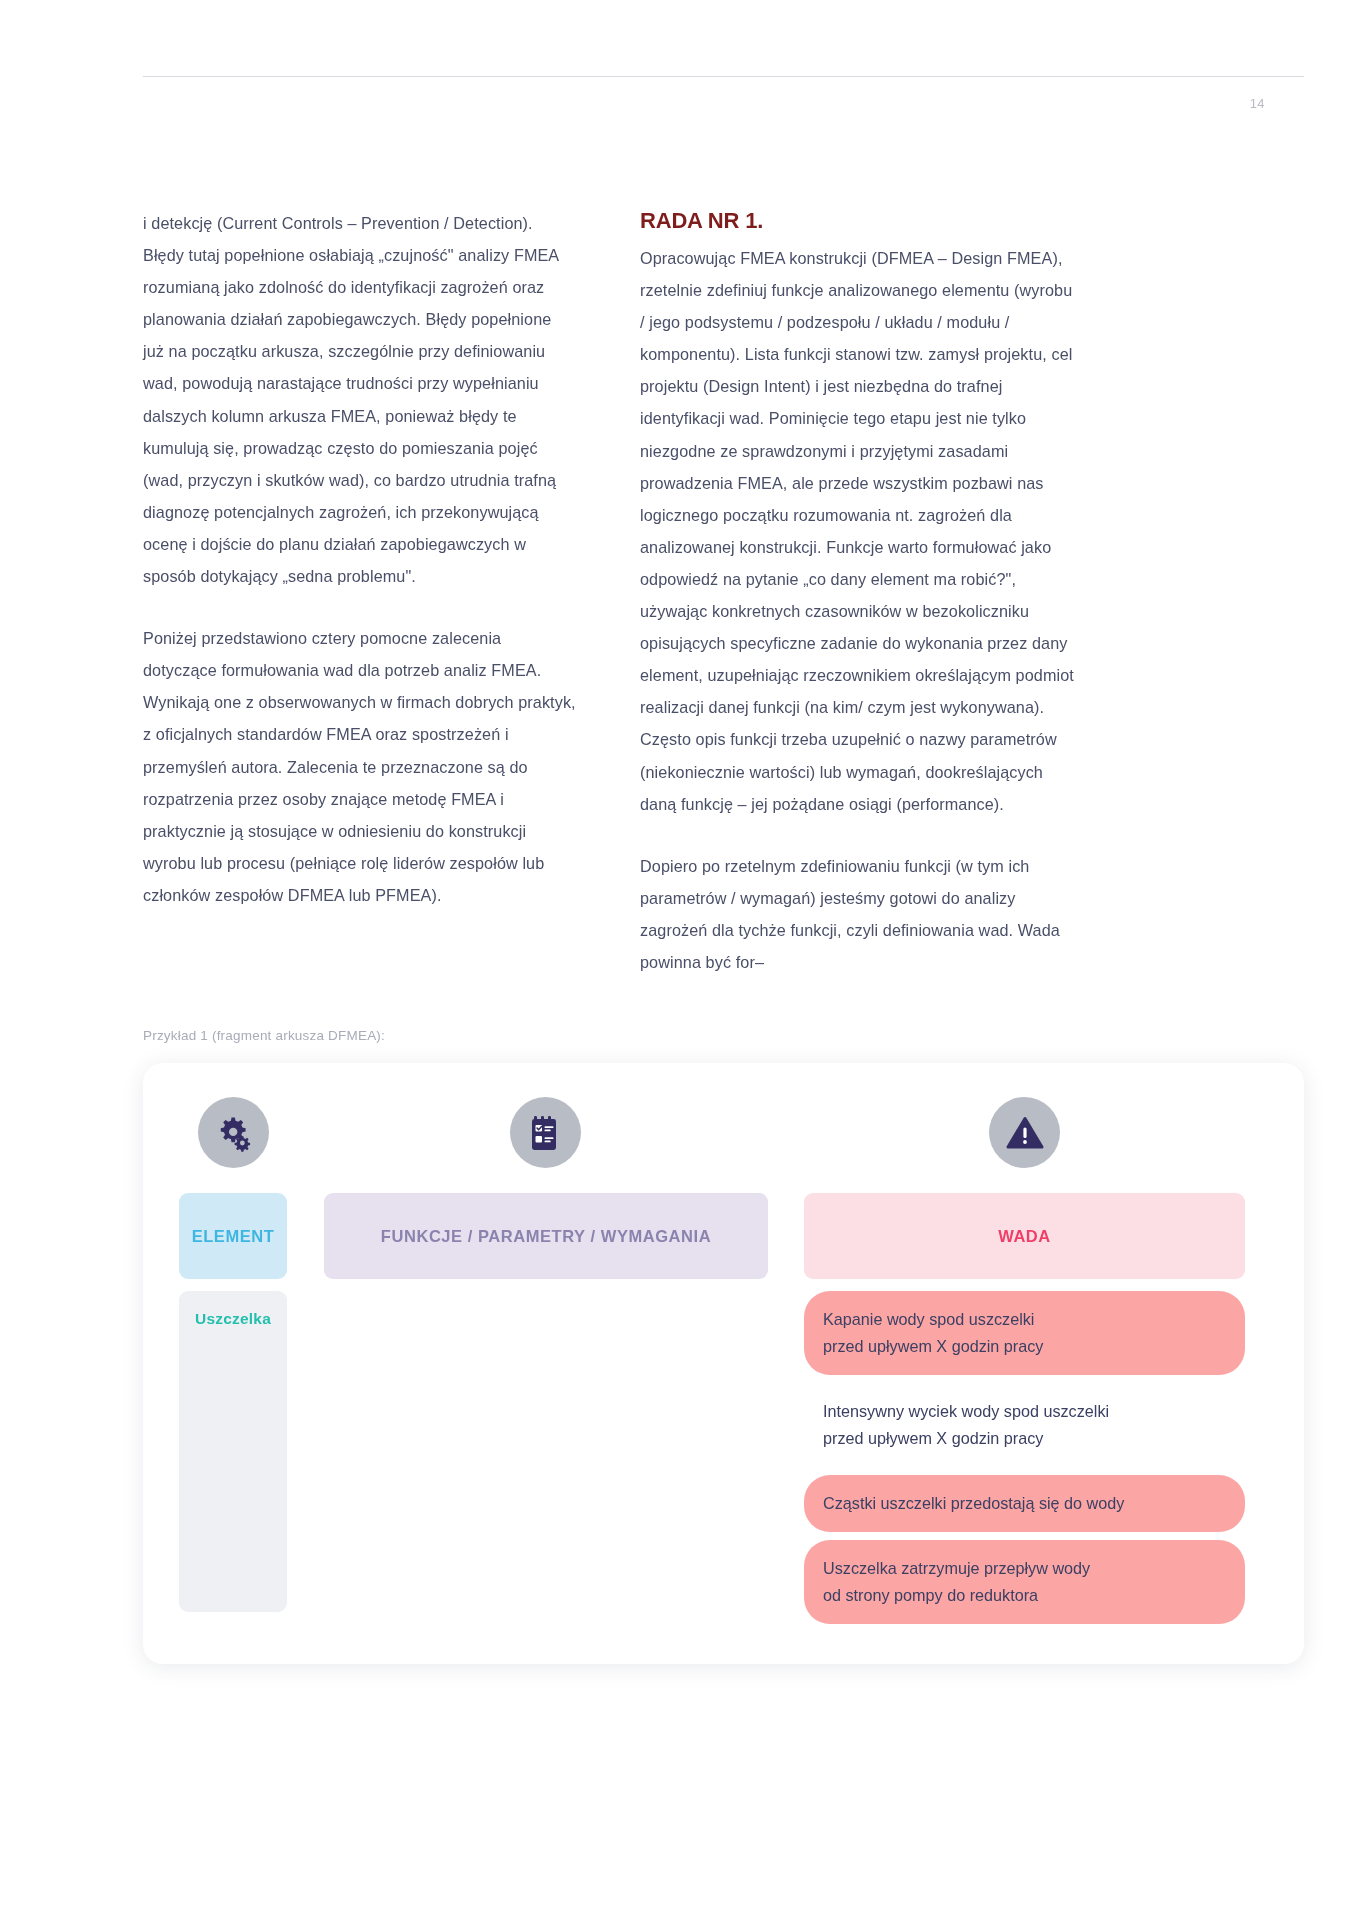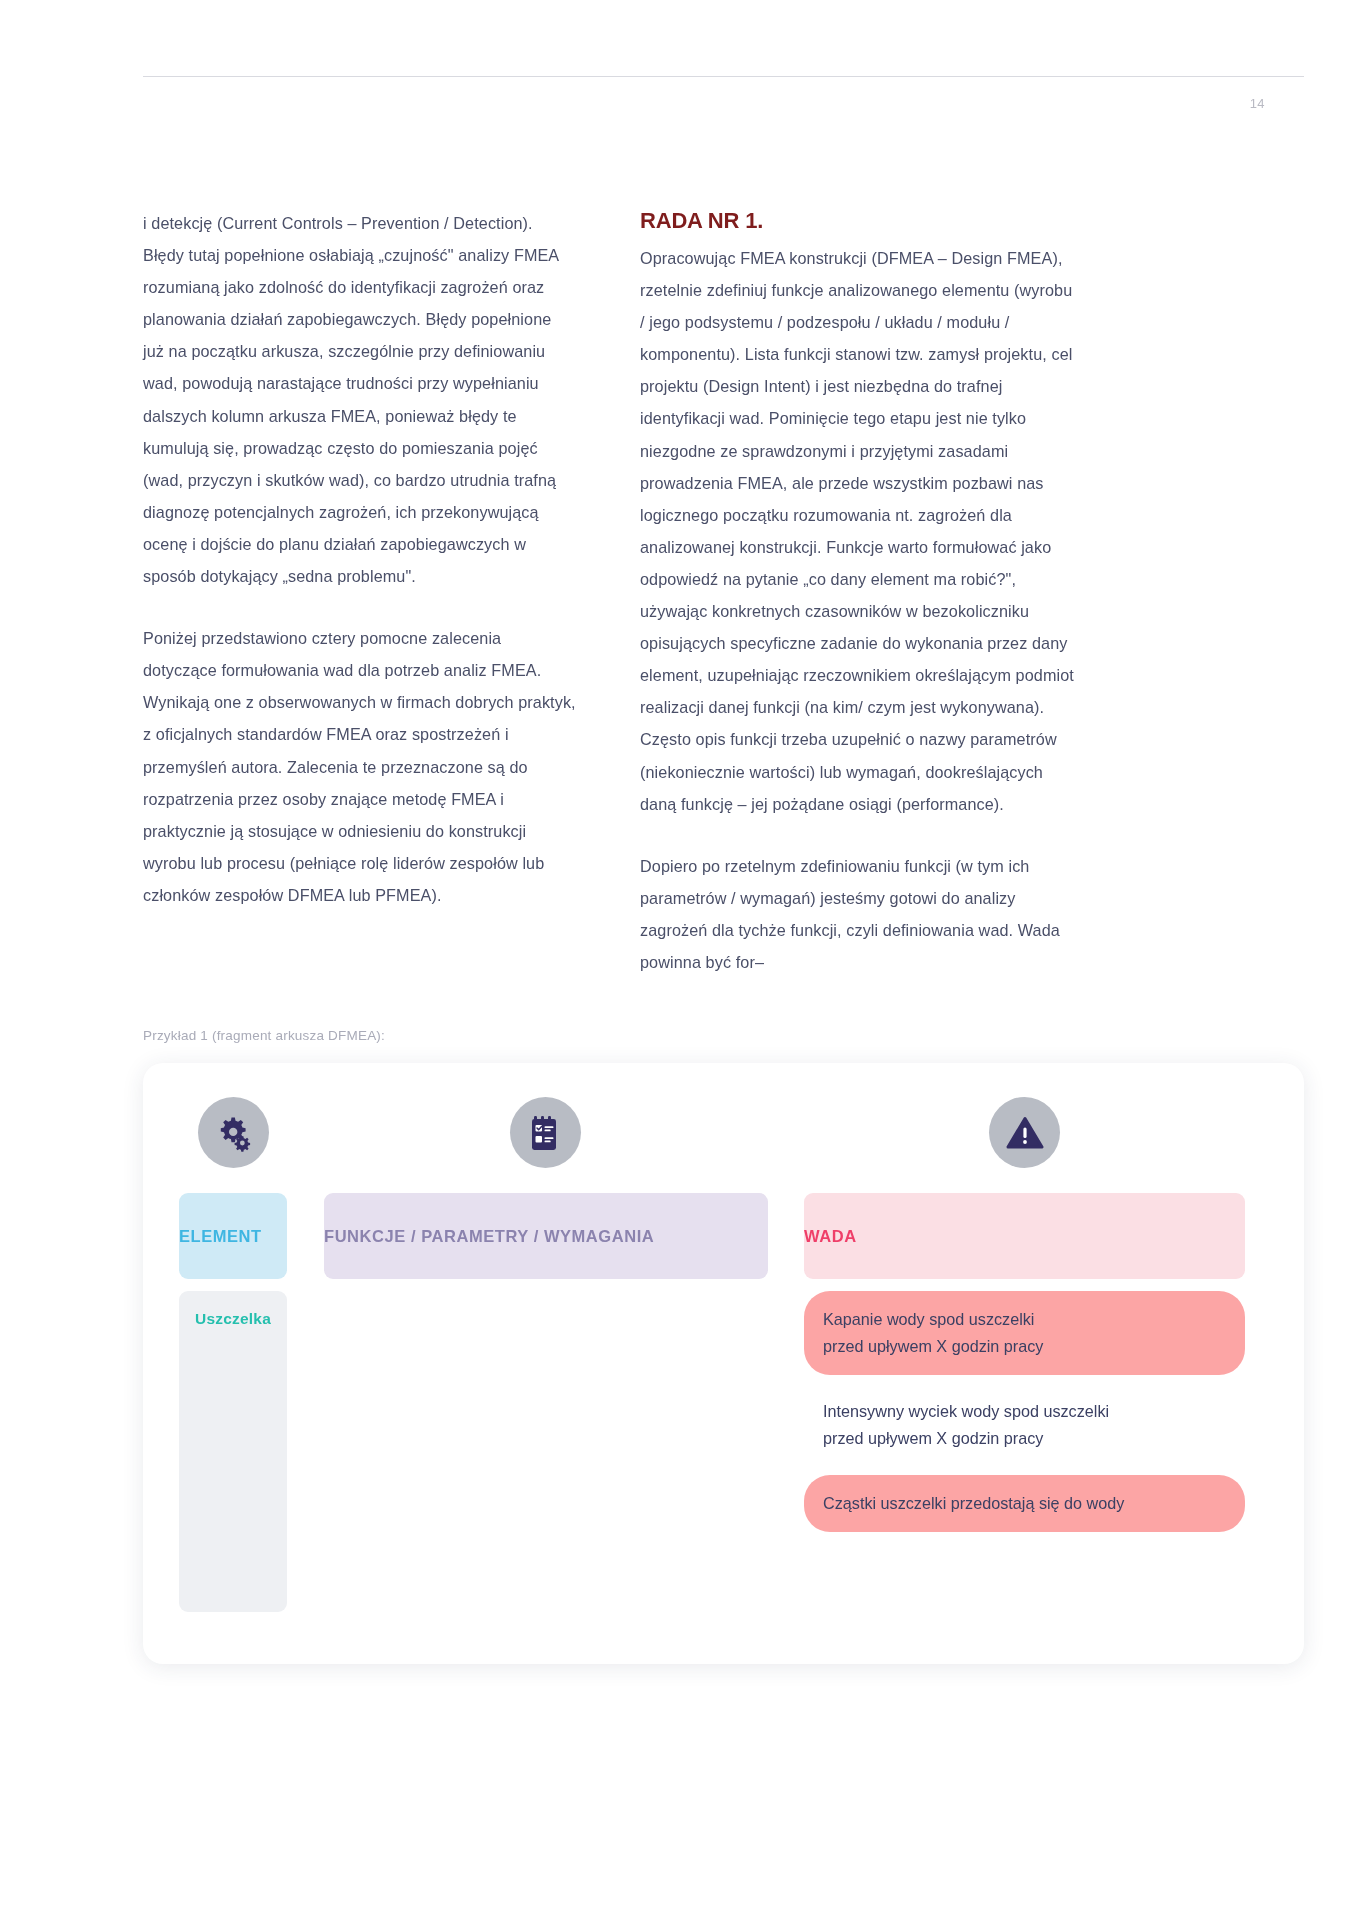--- a/index.html
+++ b/index.html
@@ -109,20 +109,21 @@
     position: relative;
     height: 182px;
   }
   .hdr-cell {
     position: absolute;
     bottom: 0;
     border-radius: 9px;
     height: 86px;
     display: flex;
     align-items: center;
+    justify-content: center;
   }
   .hdr-cell .hdr-label {
     font-family: "Liberation Sans", sans-serif;
     font-weight: bold;
     font-size: 16.5px;
     letter-spacing: 0.55px;
   }
   .hdr-element {
     left: 0; width: 108px;
     background: #cfeaf6;
@@ -286,19 +287,21 @@
           <span class="elem-label">Uszczelka</span>
         </div>
 
 
         <div class="wd-col">
           <div class="cell shaded" style="white-space: pre-line;">Kapanie wody spod uszczelki
 przed upływem X godzin pracy</div>
           <div class="cell plain" style="white-space: pre-line;">Intensywny wyciek wody spod uszczelki
 przed upływem X godzin pracy</div>
           <div class="cell shaded" style="white-space: pre-line;">Cząstki uszczelki przedostają się do wody</div>
+          <div class="cell shaded" style="white-space: pre-line;">Uszczelka zatrzymuje przepływ wody
+od strony pompy do reduktora</div>
         </div>
 
       </div>
     </div>
   </div>
 
 </div>
 
 </body></html>

